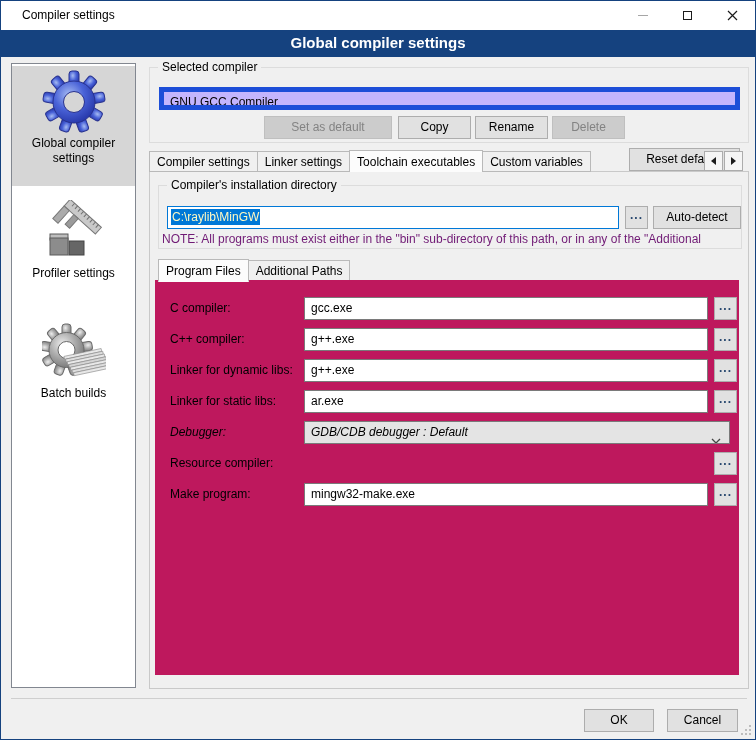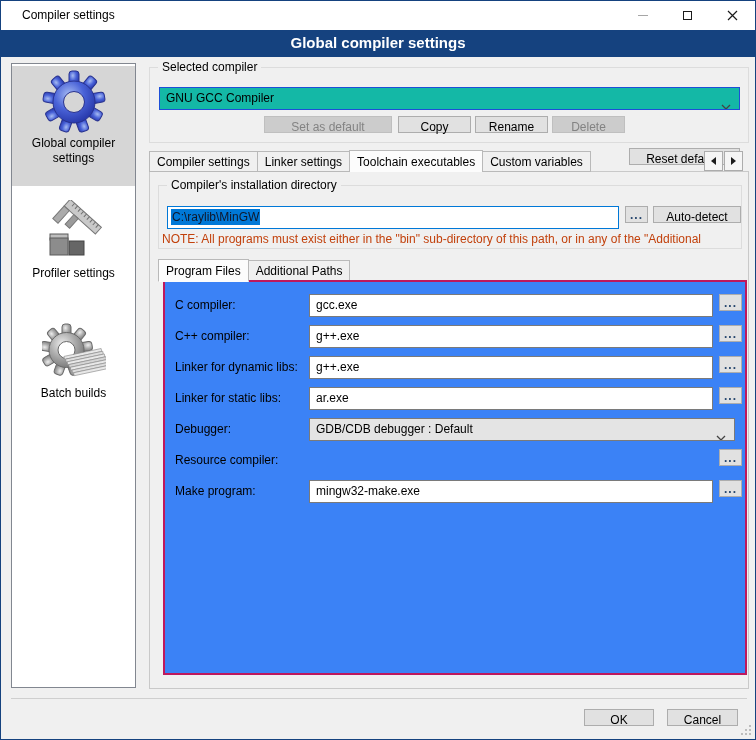--- a/index.html
+++ b/index.html
@@ -28,28 +28,28 @@
   .side-item.selected{background:#D6D6D6;}
   #side-0{top:2px;height:120px;}
   #side-1{top:132px;height:112px;}
   #side-2{top:252px;height:112px;}
 
   
   .groupbox{position:absolute;border:1px solid #DCDCDC;}
   .glabel{position:absolute;top:-8px;left:8px;background:#F0F0F0;padding:0 4px;white-space:nowrap;}
 
   
-  .btn{position:absolute;height:17px;background:#E1E1E1;border:1px solid #ADADAD;
+  .btn{position:absolute;height:23px;background:#E1E1E1;border:1px solid #ADADAD;
        text-align:center;line-height:21px;cursor:default;}
   .btn.disabled{background:#CCCCCC;border-color:#BFBFBF;color:#838383;}
   .browse{font-weight:bold;color:#26466D;letter-spacing:1px;line-height:17px;font-size:12px;}
 
   
   #grp-compiler{left:148px;top:66px;width:600px;height:76px;}
-  .combo{position:absolute;border:1px solid #1d4ed8;background:#14b8a6;line-height:21px;
+  .combo{position:absolute;border:5px solid #1d4ed8;background:#c4b5fd;line-height:21px;
          padding-left:6px;white-space:nowrap;overflow:hidden;}
   #combo-compiler{left:9px;top:19px;width:581px;height:23px;}
   .chev{position:absolute;right:8px;top:8px;}
 
   
   .tabstrip{position:absolute;display:flex;align-items:flex-end;white-space:nowrap;}
   .tab{height:21px;line-height:20px;padding:0 7px;background:#F0F0F0;border:1px solid #B9B9B9;
        margin-left:-1px;position:relative;}
   .tab:first-child{margin-left:0;}
   .tab.active{height:23px;line-height:23px;background:#FCFCFC;z-index:3;margin-bottom:-1px;
@@ -63,28 +63,28 @@
   .tri-r{width:0;height:0;border-top:4px solid transparent;border-bottom:4px solid transparent;
          border-left:5px solid #1b1b1b;}
 
   
   #tabpage{position:absolute;left:148px;top:170px;width:600px;height:518px;border:1px solid #C9C9C9;
            background:#F0F0F0;}
 
   #grp-install{left:8px;top:13px;width:584px;height:64px;}
   #path-field{position:absolute;left:8px;top:20px;width:452px;height:23px;background:#fff;
               border:1px solid #0078D7;line-height:21px;padding-left:3px;overflow:hidden;white-space:nowrap;}
-  #path-field .sel{background:#0078D7;color:#0f172a;padding:1px 1px;margin-top:16px;}
+  #path-field .sel{background:#0078D7;color:#fef9c3;padding:1px 1px;margin-top:16px;}
   #browse-install{left:466px;top:20px;width:23px;}
   #btn-autodetect{left:494px;top:20px;width:88px;}
-  #note-line{position:absolute;left:3px;top:46px;width:578px;color:#c2410c;white-space:nowrap;overflow:hidden;}
+  #note-line{position:absolute;left:3px;top:46px;width:578px;color:#701a75;white-space:nowrap;overflow:hidden;}
 
   #tabs-inner{left:8px;top:86px;height:23px;}
-  #innerpanel{position:absolute;left:13px;top:108px;width:584px;height:395px;border:2px solid #be185d;
-              background:#3b82f6;}
+  #innerpanel{position:absolute;left:5px;top:108px;width:584px;height:395px;border:5px solid #be185d;
+              background:#be185d;}
 
   .row{position:absolute;left:0;width:584px;height:23px;}
   .rlabel{position:absolute;left:10px;line-height:23px;white-space:nowrap;}
   .rfield{position:absolute;left:144px;width:404px;height:23px;border:1px solid #7A7A7A;background:#fff;
           line-height:21px;padding-left:6px;white-space:nowrap;overflow:hidden;}
   .rcombo{position:absolute;left:144px;width:426px;height:23px;border:1px solid #7A7A7A;background:#E4E4E4;
           line-height:21px;padding-left:6px;white-space:nowrap;overflow:hidden;}
   .rbrowse{left:554px;width:23px;}
 
   
@@ -260,21 +260,21 @@
         <div class="row" style="top: 74px;">
           <span class="rlabel">Linker for dynamic libs:</span>
           <div class="rfield">g++.exe</div>
           <div class="btn browse rbrowse" style="top: 0px;">...</div>
         </div>
         <div class="row" style="top: 105px;">
           <span class="rlabel">Linker for static libs:</span>
           <div class="rfield">ar.exe</div>
           <div class="btn browse rbrowse" style="top: 0px;">...</div>
         </div>
-        <div class="row" style="top: 136px;">
+        <div class="row" style="top: 136px; font-style: italic;">
           <span class="rlabel">Debugger:</span>
           <div class="rcombo"><span>GDB/CDB debugger : Default</span><span class="chev"><svg width="10" height="6" viewBox="0 0 10 6">
                 <path d="M1 1 L5 5 L9 1" fill="none" stroke="#444" stroke-width="1.3"></path>
               </svg></span></div>
         </div>
         <div class="row" style="top: 167px;">
           <span class="rlabel">Resource compiler:</span>
           <div class="btn browse rbrowse" style="top: 0px;">...</div>
         </div>
         <div class="row" style="top: 198px;">

